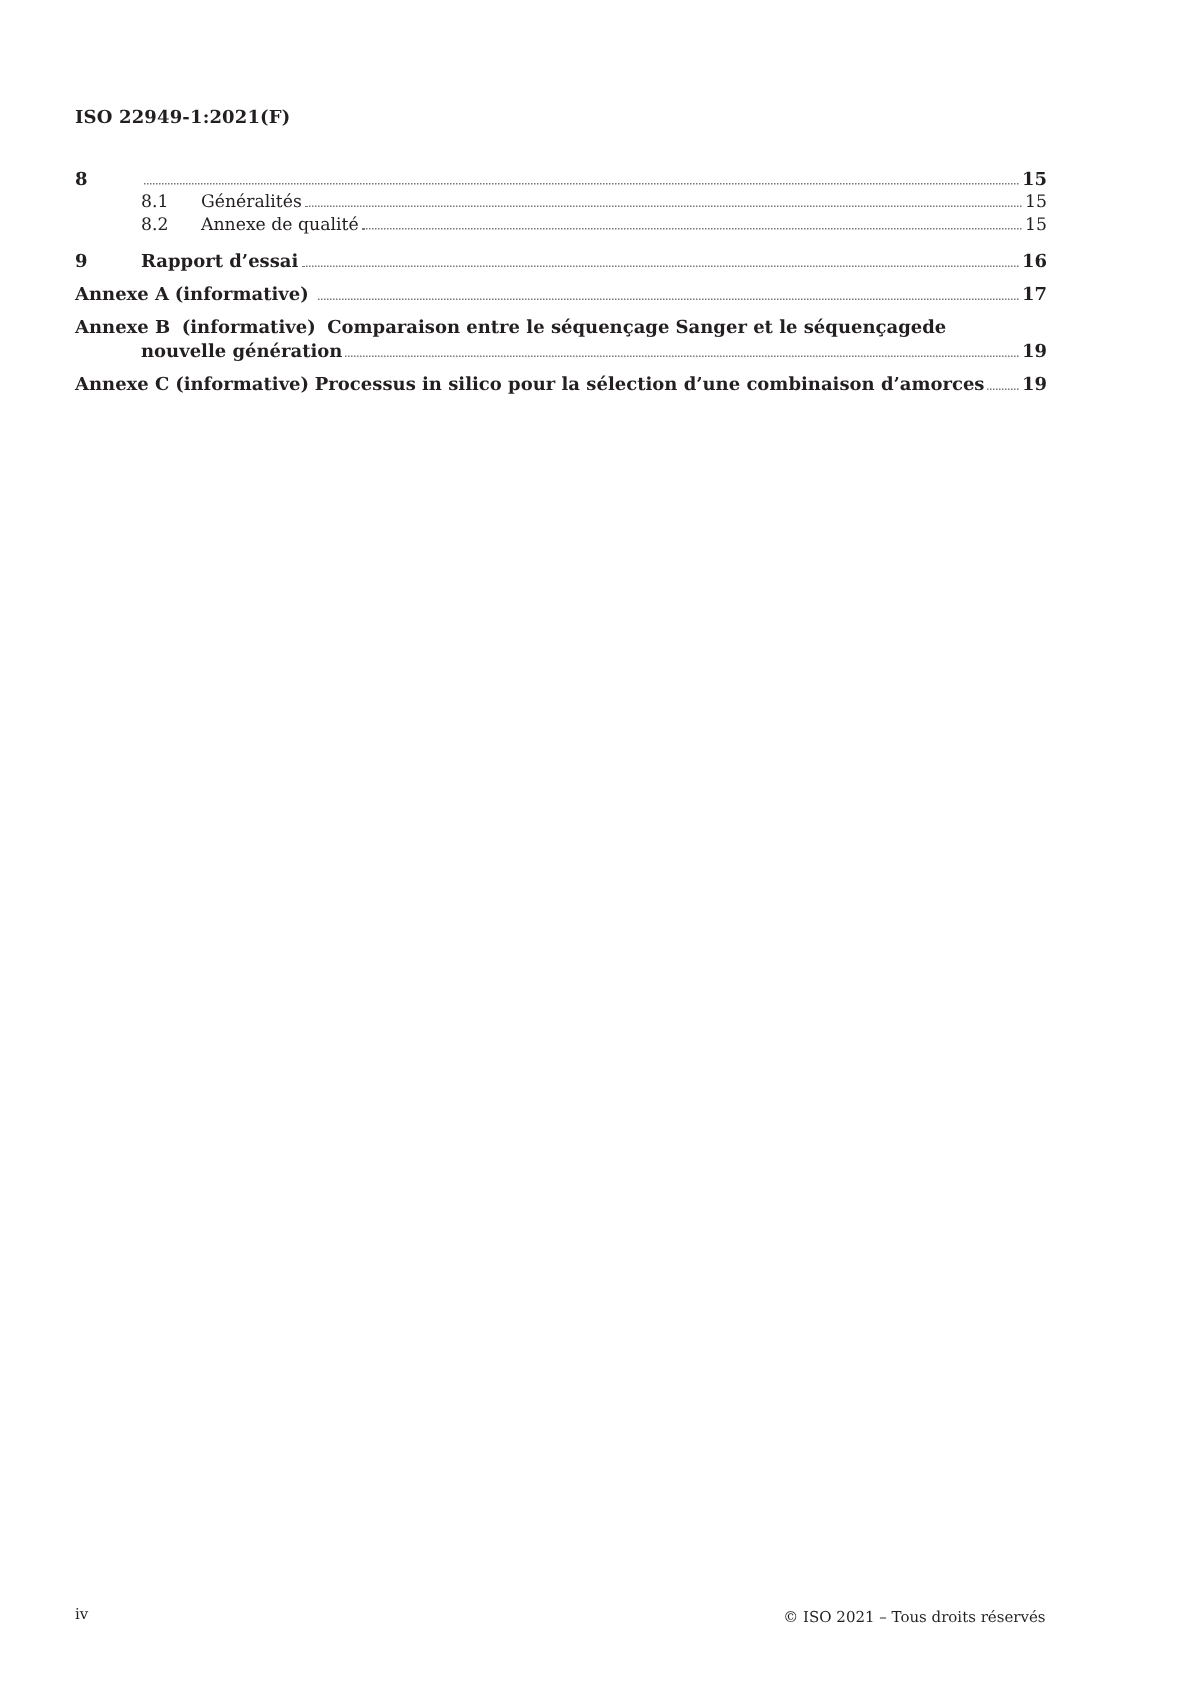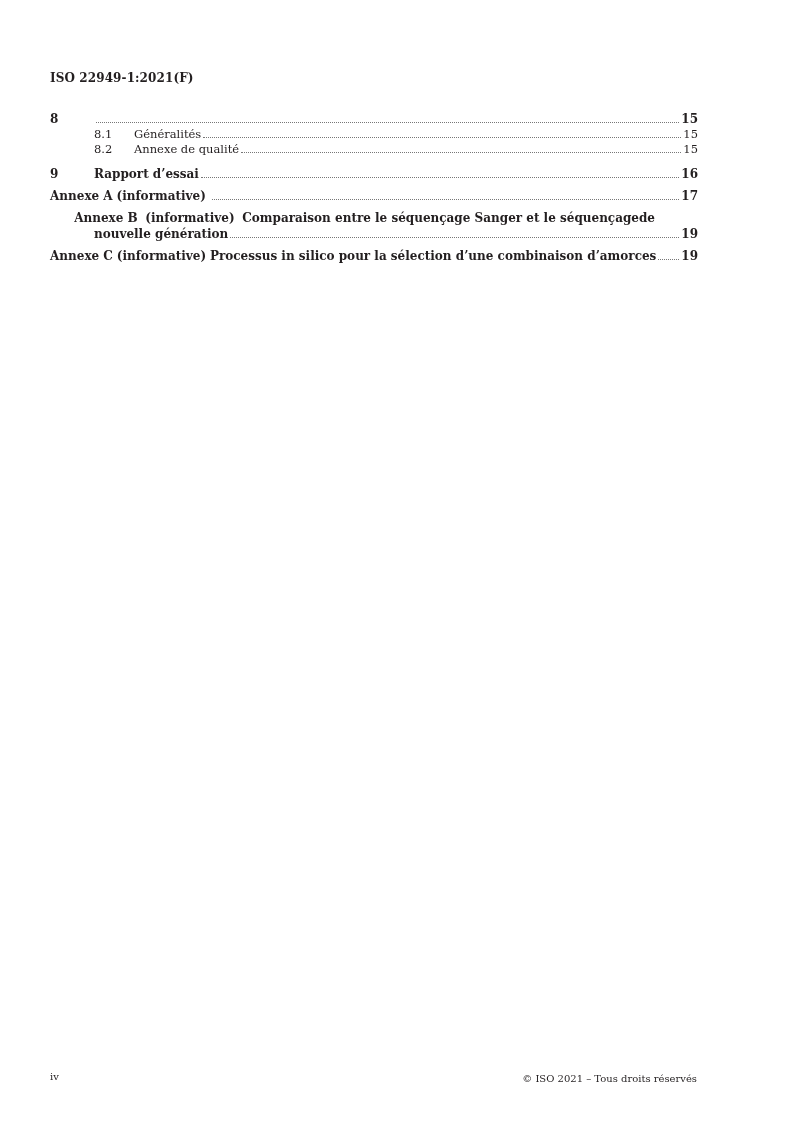--- a/index.html
+++ b/index.html
@@ -70,21 +70,21 @@
 
   <div class="row">
     <span class="annex-label">Annexe A</span>&nbsp;<span class="informative">(informative)</span>&nbsp;
     <span class="leader"></span>
     <span class="page">17</span>
   </div>
 
   <div class="gap-sm"></div>
 
   <div class="wrap2">
-    <div class="line1" style="width:605px;justify-content:flex-end;">
+    <div class="line1" style="width:605px;">
       <span><span class="annex-label">Annexe B</span>&nbsp;&nbsp;<span class="informative">(informative)</span>&nbsp;&nbsp;<span class="w">Comparaison entre le séquençage Sanger et le séquençagede</span></span>
     </div>
     <div class="row line2">
       <span class="title">nouvelle génération</span>
       <span class="leader"></span>
       <span class="page">19</span>
     </div>
   </div>
 
   <div class="gap-sm"></div>

